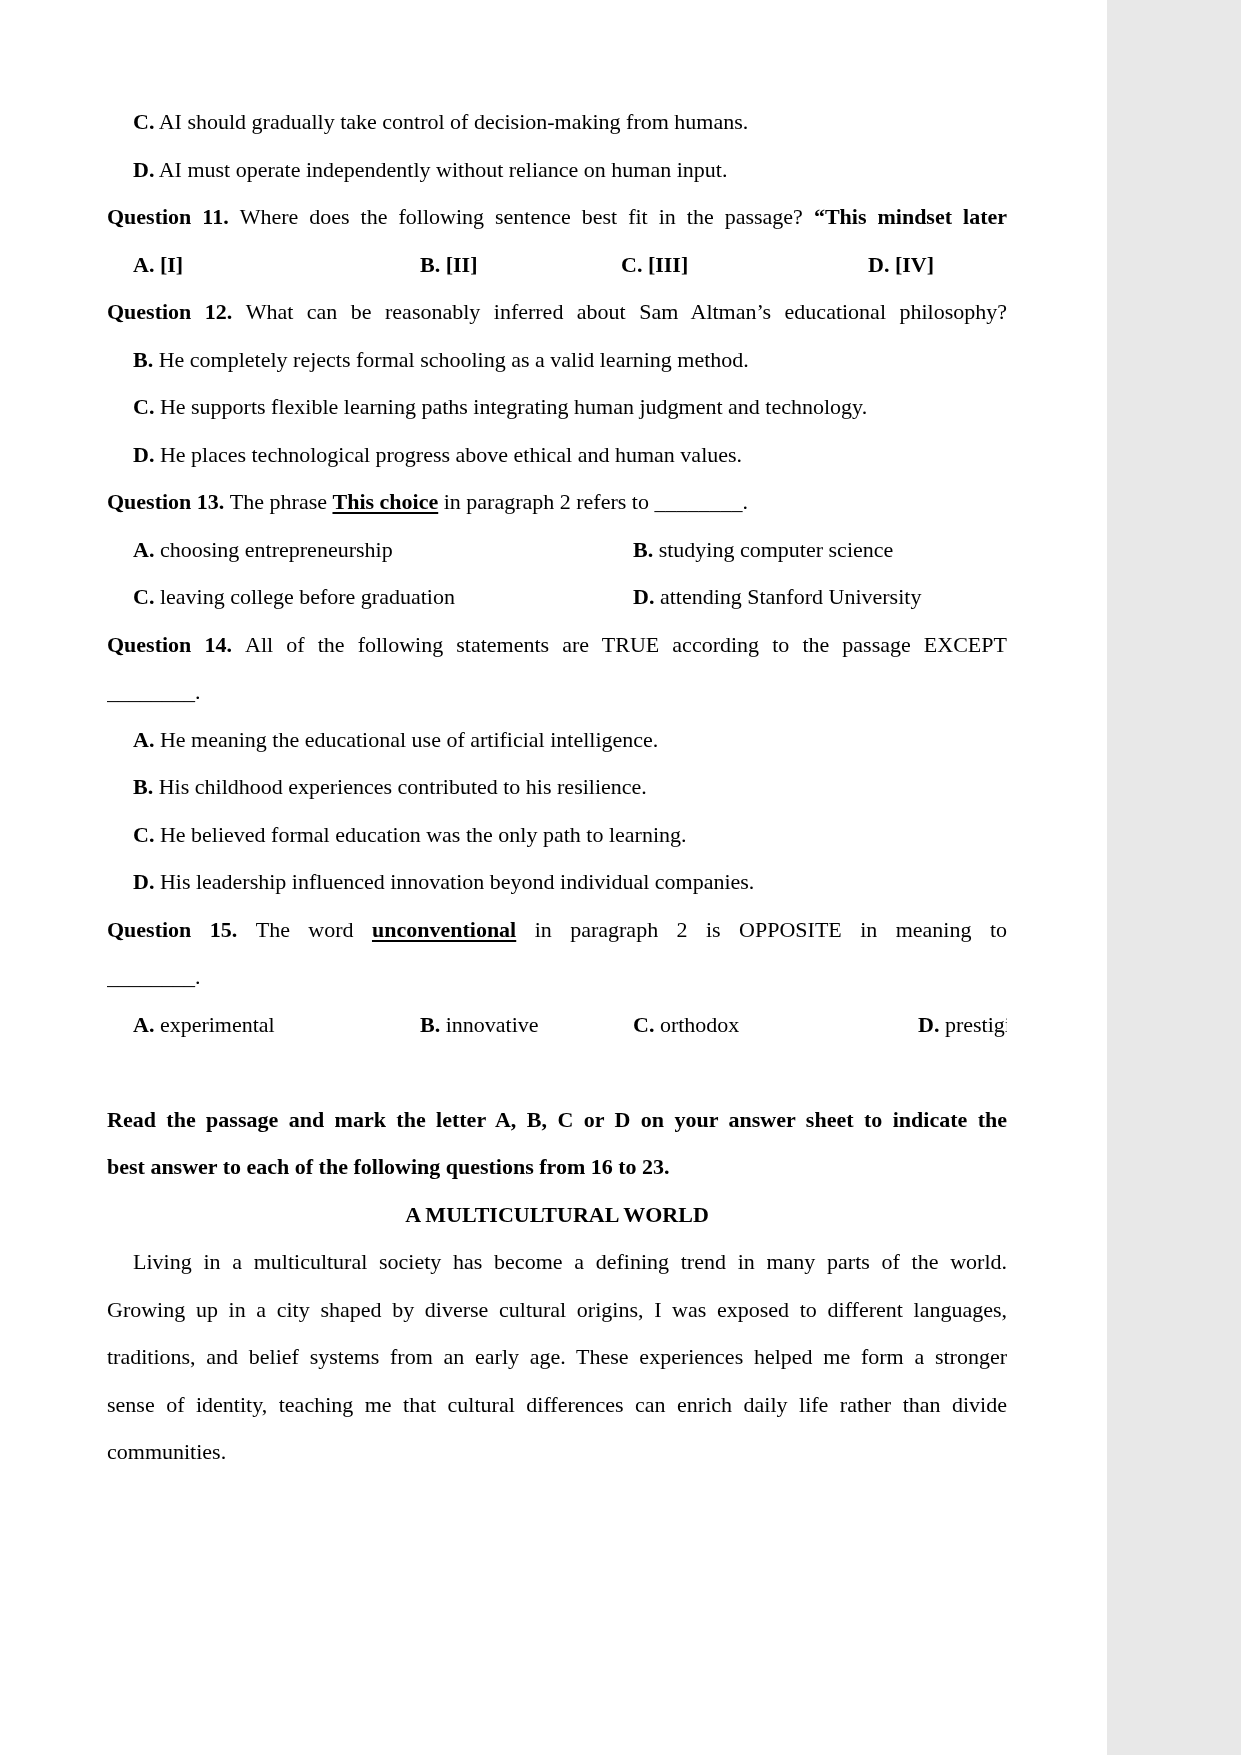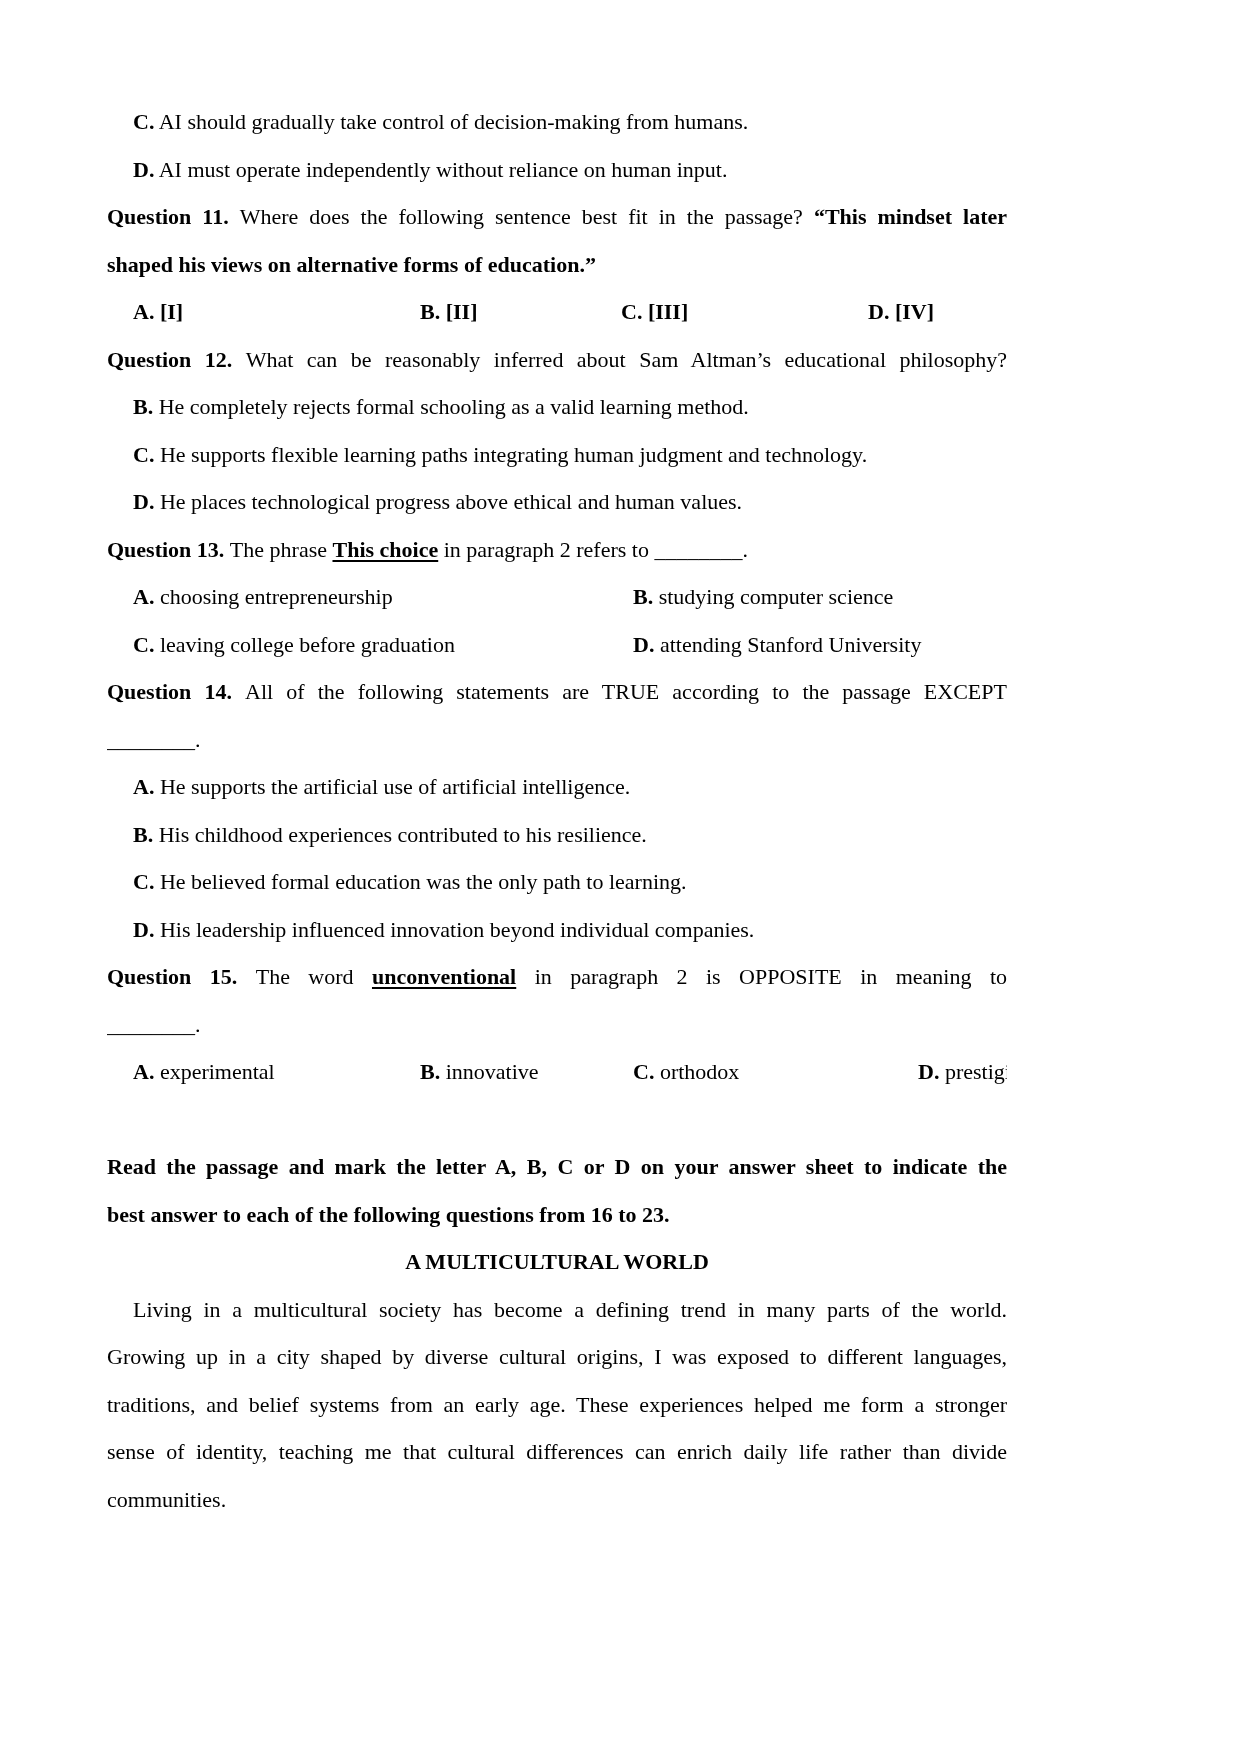--- a/index.html
+++ b/index.html
@@ -2,21 +2,21 @@
 <html><head>
 <meta charset="utf-8">
 <style>
   html, body {
     margin: 0;
     padding: 0;
     background: #e8e8e8;
   }
   .page {
     position: relative;
-    width: 1241px;
+    width: 1107px;
     height: 1755px;
     background: #ffffff;
     box-sizing: border-box;
     padding: 98px 0 0 107px;
     font-family: "Liberation Serif", "DejaVu Serif", serif;
     font-size: 22px;
     color: #000000;
     overflow: hidden;
   }
   .content {
@@ -53,21 +53,20 @@
   }
 </style>
 </head>
 <body>
 
 <div class="page" style="background: rgb(255, 255, 255);">
   <div class="content" style="color: rgb(0, 0, 0);">
       <div class="line" style="padding-left: 26px;"><span class="bold">C.</span><span> AI should gradually take control of decision-making from humans.</span></div>
       <div class="line" style="padding-left: 26px;"><span class="bold">D.</span><span> AI must operate independently without reliance on human input.</span></div>
       <div class="line justify"><span class="bold">Question 11. </span><span>Where does the following sentence best fit in the passage? </span><span class="bold">“This mindset later</span></div>
-      <div class="line"><span class="bold">shaped his views on alternative forms of education.”</span></div>
       <div class="line options-row">
         <span class="option" style="left: 26px;"><span class="bold">A.</span><span class="bold"> [I]</span></span>
         <span class="option" style="left: 313px;"><span class="bold">B.</span><span class="bold"> [II]</span></span>
         <span class="option" style="left: 514px;"><span class="bold">C.</span><span class="bold"> [III]</span></span>
         <span class="option" style="left: 761px;"><span class="bold">D.</span><span class="bold"> [IV]</span></span>
       </div>
       <div class="line justify"><span class="bold">Question 12. </span><span>What can be reasonably inferred about Sam Altman’s educational philosophy?</span></div>
       <div class="line" style="padding-left: 26px;"><span class="bold">B.</span><span> He completely rejects formal schooling as a valid learning method.</span></div>
       <div class="line" style="padding-left: 26px;"><span class="bold">C.</span><span> He supports flexible learning paths integrating human judgment and technology.</span></div>
       <div class="line" style="padding-left: 26px;"><span class="bold">D.</span><span> He places technological progress above ethical and human values.</span></div>
@@ -75,21 +74,21 @@
       <div class="line options-row">
         <span class="option" style="left: 26px;"><span class="bold">A.</span><span> choosing entrepreneurship</span></span>
         <span class="option" style="left: 526px;"><span class="bold">B.</span><span> studying computer science</span></span>
       </div>
       <div class="line options-row">
         <span class="option" style="left: 26px;"><span class="bold">C.</span><span> leaving college before graduation</span></span>
         <span class="option" style="left: 526px;"><span class="bold">D.</span><span> attending Stanford University</span></span>
       </div>
       <div class="line justify"><span class="bold">Question 14. </span><span>All of the following statements are TRUE according to the passage EXCEPT</span></div>
       <div class="line"><span>________.</span></div>
-      <div class="line" style="padding-left: 26px;"><span class="bold">A.</span><span> He supports the artificial use of artificial intelligence.</span></div>
+      <div class="line" style="padding-left: 26px;"><span class="bold">A.</span><span> He meaning the educational use of artificial intelligence.</span></div>
       <div class="line" style="padding-left: 26px;"><span class="bold">B.</span><span> His childhood experiences contributed to his resilience.</span></div>
       <div class="line" style="padding-left: 26px;"><span class="bold">C.</span><span> He believed formal education was the only path to learning.</span></div>
       <div class="line" style="padding-left: 26px;"><span class="bold">D.</span><span> His leadership influenced innovation beyond individual companies.</span></div>
       <div class="line justify"><span class="bold">Question 15. </span><span>The word </span><span class="bold underline">unconventional</span><span> in paragraph 2 is OPPOSITE in meaning to</span></div>
       <div class="line"><span>________.</span></div>
       <div class="line options-row">
         <span class="option" style="left: 26px;"><span class="bold">A.</span><span> experimental</span></span>
         <span class="option" style="left: 313px;"><span class="bold">B.</span><span> innovative</span></span>
         <span class="option" style="left: 526px;"><span class="bold">C.</span><span> orthodox</span></span>
         <span class="option" style="left: 788px; margin-left: 23px;"><span class="bold">D.</span><span> prestigious</span></span>

